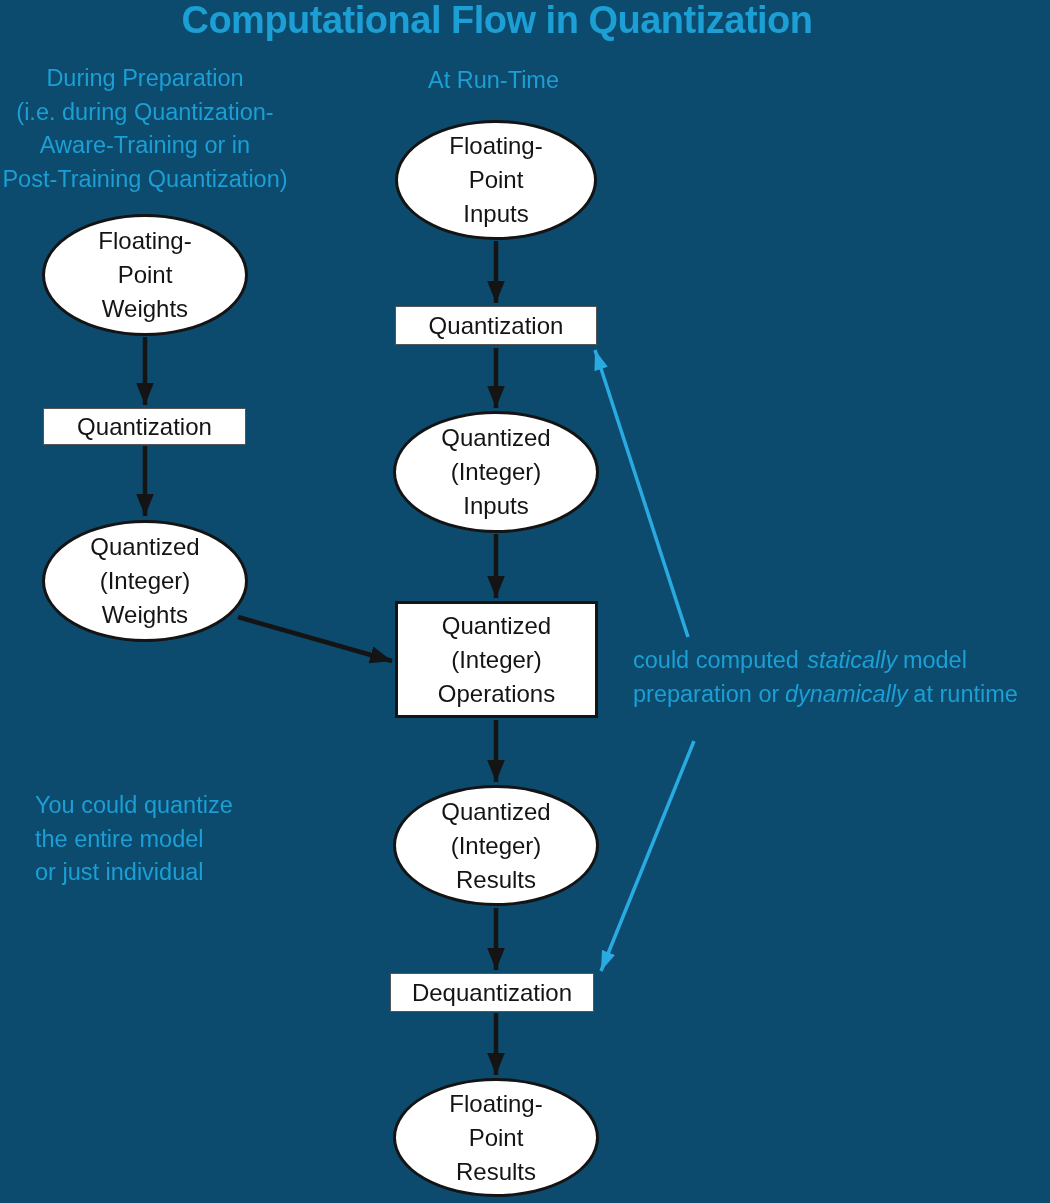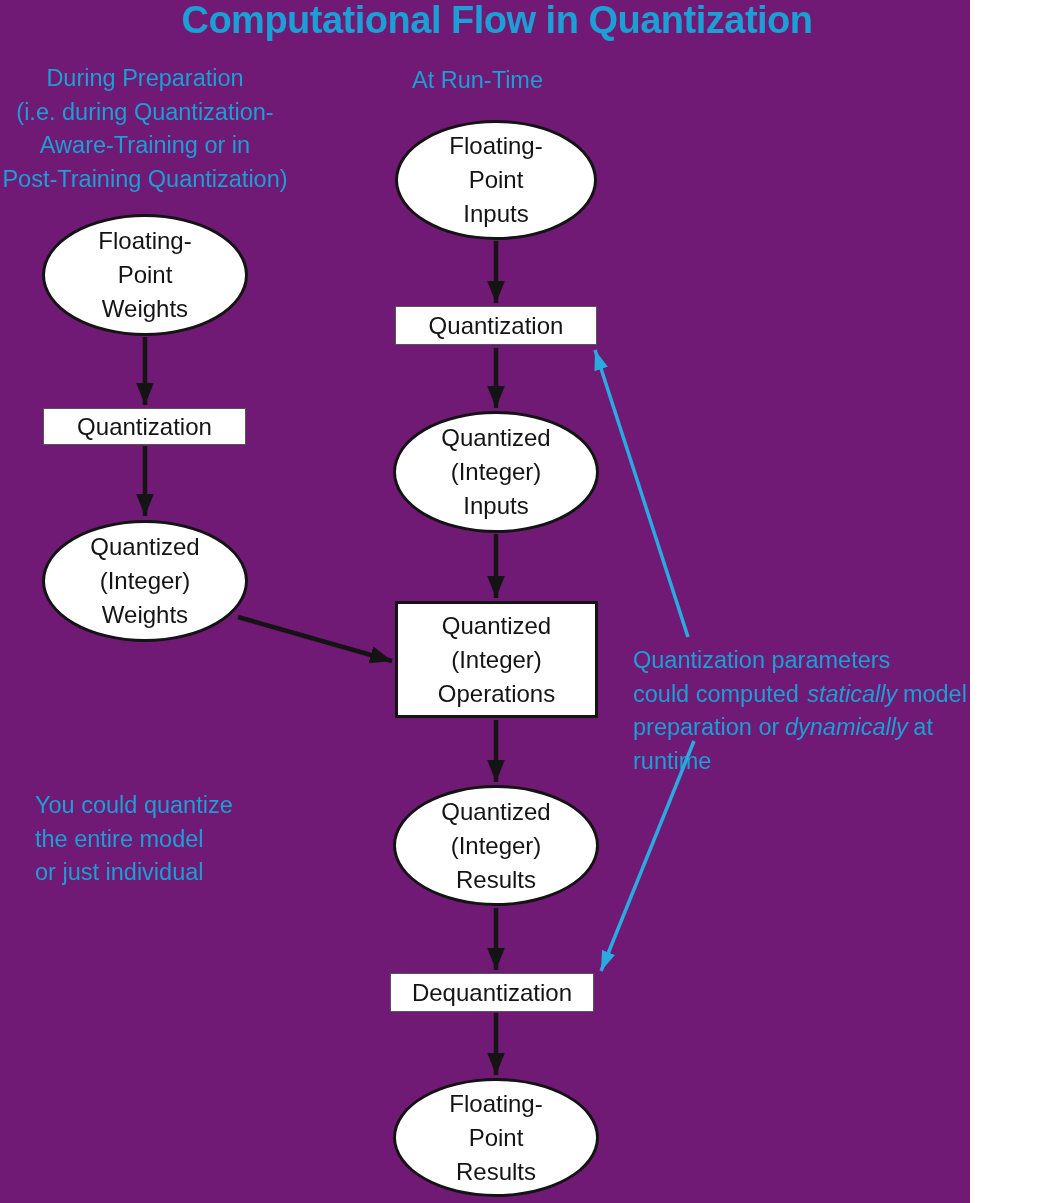--- a/index.html
+++ b/index.html
@@ -1,17 +1,17 @@
 <!DOCTYPE html>
 <html><head>
 <meta charset="utf-8">
 <style>
   html, body { margin:0; padding:0; background:#ffffff; }
   .canvas {
-    position:relative; width:970px; height:1203px; background:#701a75;
+    position:relative; width:1050px; height:1203px; background:#0c4a6e;
     font-family:"Liberation Sans", sans-serif; overflow:hidden;
     --text-cyan:#1b9fd4; --arrow-cyan:#29abe2; --node-black:#141414;
   }
   .abs { position:absolute; box-sizing:border-box; }
   .arrows { position:absolute; left:0; top:0; z-index:1; }
   .arrow-black { stroke:var(--node-black); stroke-width:4.5; }
   .arrow-cyan  { stroke:var(--arrow-cyan);  stroke-width:3.5; }
 
   .title {
     left:0; top:4; width:994px; text-align:center;
@@ -64,21 +64,21 @@
 
   <div class="abs title">Computational Flow in Quantization</div>
 
   <div class="abs cyan-block center-text" style="left:-11px; top:62px; width:312px;">
     <div>During Preparation</div>
     <div>(i.e. during Quantization-</div>
     <div>Aware-Training or in</div>
     <div>Post-Training Quantization)</div>
   </div>
 
-  <div class="abs cyan-block" style="left:412px; top:64px;">At Run-Time</div>
+  <div class="abs cyan-block" style="left:428px; top:64px;">At Run-Time</div>
 
   <div class="abs node ellipse" style="left:42px; top:214px; width:206px; height:122px;">
     <div>Floating-</div>
     <div>Point</div>
     <div>Weights</div>
   </div>
 
   <div class="abs node box-thin" style="left:43px; top:408px; width:203px; height:37px;">Quantization</div>
 
   <div class="abs node ellipse" style="left:42px; top:520px; width:206px; height:122px;">
@@ -121,18 +121,17 @@
 
   <div class="abs node box-thin" style="left:390px; top:973px; width:204px; height:39px;">Dequantization</div>
 
   <div class="abs node ellipse" style="left:393px; top:1078px; width:206px; height:119px;">
     <div>Floating-</div>
     <div>Point</div>
     <div>Results</div>
   </div>
 
   <div class="abs cyan-block" style="left:633px; top:644px;">
-    <div>Quantization parameters</div>
     <div><span>could computed</span><span class="ital sp-before">statically</span><span style="margin-left:0.24em;">model</span></div>
     <div><span>preparation or</span><span class="ital" style="margin-left:0.24em;">dynamically</span><span style="margin-left:0.24em;">at runtime</span></div>
   </div>
 
 </div>
 
 </body></html>

